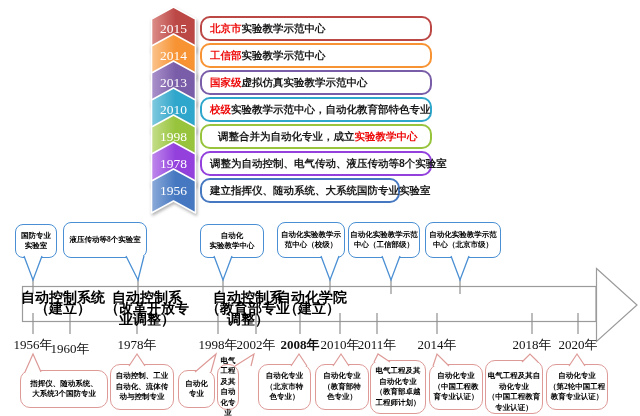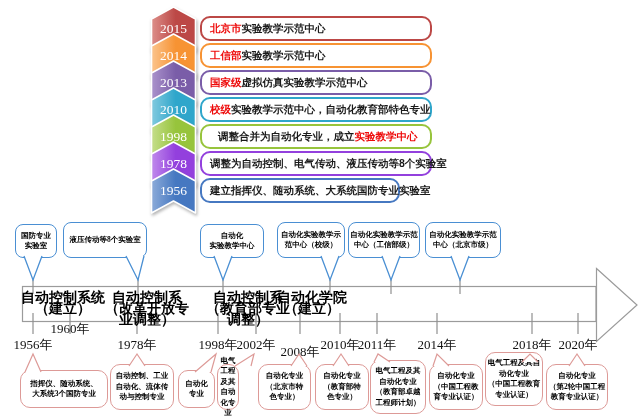--- a/index.html
+++ b/index.html
@@ -189,25 +189,25 @@
       </div>
       <div class="axis-label" style="left: 200px; top: 292px; width: 96px;">
         <div>自动控制系</div>
         <div>（教育部专业调整）</div>
       </div>
       <div class="axis-label" style="left: 264px; top: 292px; width: 96px;">
         <div>自动化学院</div>
         <div>（建立）</div>
       </div>
       <div class="year" style="left: 5px; top: 336px;">1956年</div>
-      <div class="year" style="left: 42px; top: 320px;">1960年</div>
+      <div class="year" style="left: 42px; top: 340px;">1960年</div>
       <div class="year" style="left: 109px; top: 336px;">1978年</div>
       <div class="year" style="left: 190px; top: 336px;">1998年</div>
       <div class="year" style="left: 228px; top: 336px;">2002年</div>
-      <div class="year" style="left: 272px; top: 343px;">2008年</div>
+      <div class="year" style="left: 272px; top: 336px; font-weight: bold;">2008年</div>
       <div class="year" style="left: 312px; top: 336px;">2010年</div>
       <div class="year" style="left: 349px; top: 336px;">2011年</div>
       <div class="year" style="left: 409px; top: 336px;">2014年</div>
       <div class="year" style="left: 504px; top: 336px;">2018年</div>
       <div class="year" style="left: 550px; top: 336px;">2020年</div>
       <div class="callout pink" style="left: 20px; top: 370px; width: 88px; height: 38px;">
         <div>指挥仪、随动系统、</div>
         <div>大系统3个国防专业</div>
       </div>
       <div class="callout pink" style="left: 110px; top: 364px; width: 64px; height: 46px;">
@@ -238,21 +238,21 @@
         <div>电气工程及其</div>
         <div>自动化专业</div>
         <div>（教育部卓越</div>
         <div>工程师计划）</div>
       </div>
       <div class="callout pink" style="left: 429px; top: 364px; width: 54px; height: 46px;">
         <div>自动化专业</div>
         <div>（中国工程教</div>
         <div>育专业认证）</div>
       </div>
-      <div class="callout pink" style="left: 485px; top: 352px; width: 58px; height: 54px;">
+      <div class="callout pink" style="left: 485px; top: 360px; width: 58px; height: 54px; justify-content: flex-end;">
         <div>电气工程及其自</div>
         <div>动化专业</div>
         <div>（中国工程教育</div>
         <div>专业认证）</div>
       </div>
       <div class="callout pink" style="left: 546px; top: 364px; width: 62px; height: 46px;">
         <div>自动化专业</div>
         <div>（第2轮中国工程</div>
         <div>教育专业认证）</div>
       </div>

